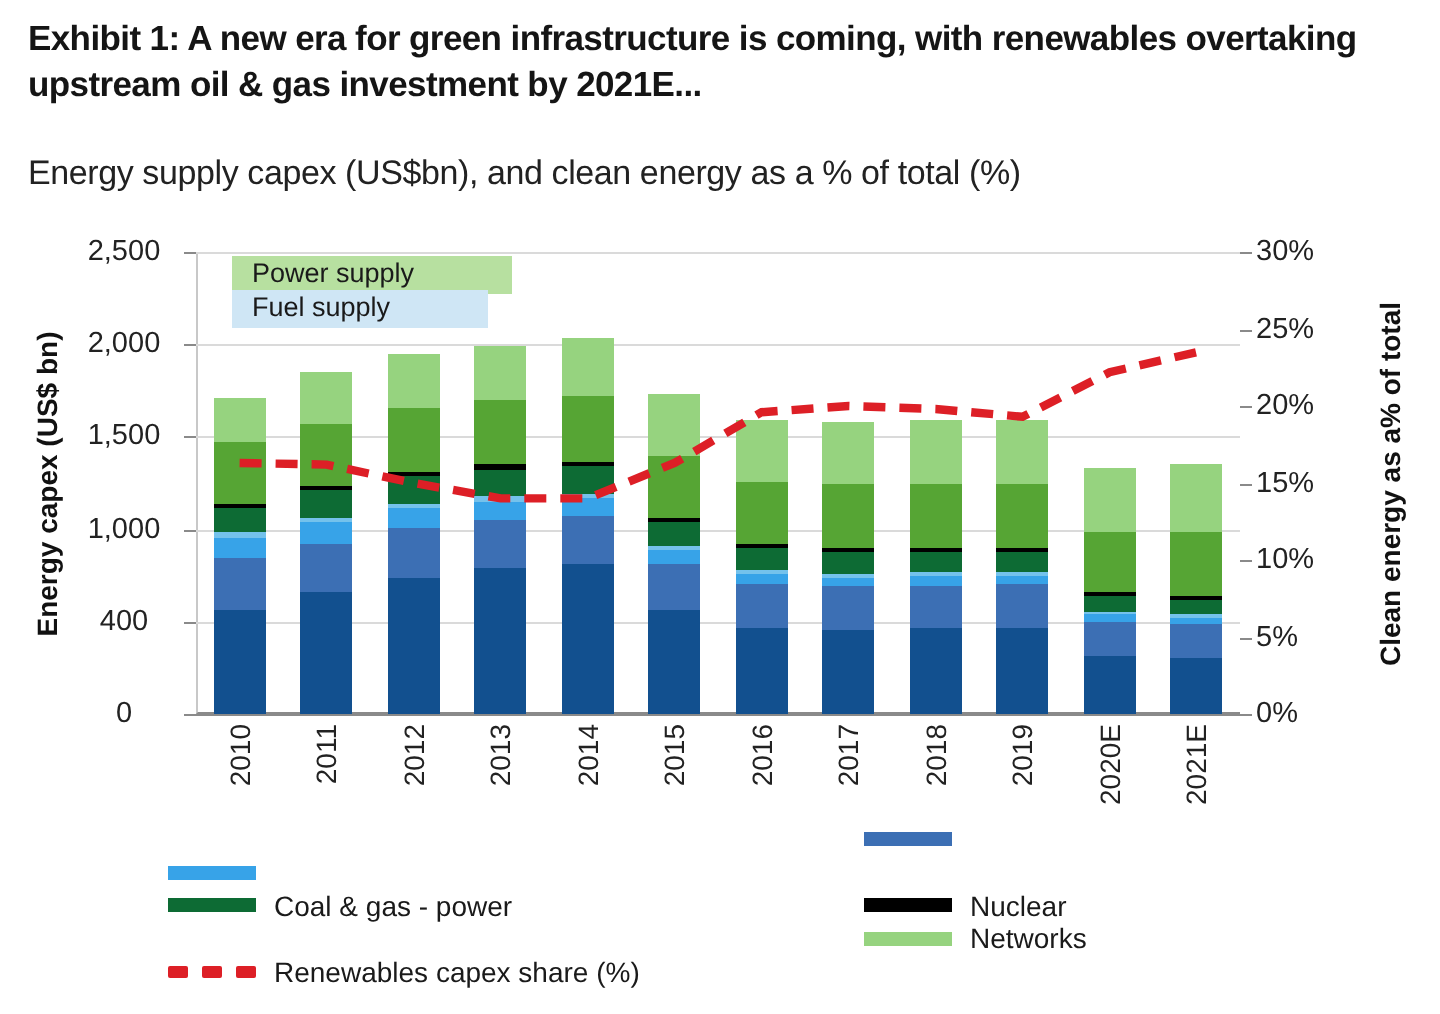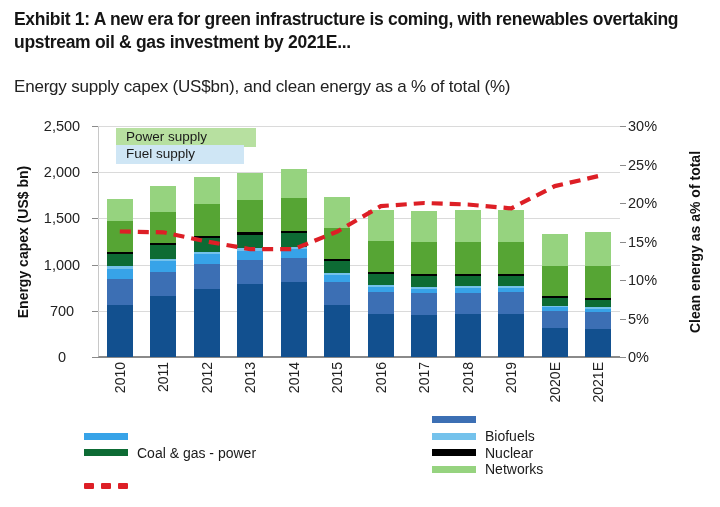--- a/index.html
+++ b/index.html
@@ -96,21 +96,21 @@
 
   <div class="ylab-left">
     <span>Energy capex (US$ bn)</span>
   </div>
   <div class="ylab-right">
     <span>Clean energy as a% of total</span>
   </div>
 
   <div id="yticks-left">
       <div class="ytick-left" style="top: 350px;">0</div>
-      <div class="ytick-left" style="top: 303.8px;">700</div>
+      <div class="ytick-left" style="top: 303.8px;">400</div>
       <div class="ytick-left" style="top: 257.6px;">1,000</div>
       <div class="ytick-left" style="top: 211.4px;">1,500</div>
       <div class="ytick-left" style="top: 165.2px;">2,000</div>
       <div class="ytick-left" style="top: 119px;">2,500</div>
     </div>
   <div id="yticks-right">
       <div class="ytick-right" style="top: 350px;">0%</div>
       <div class="ytick-right" style="top: 311.5px;">5%</div>
       <div class="ytick-right" style="top: 273px;">10%</div>
       <div class="ytick-right" style="top: 234.5px;">15%</div>
@@ -315,34 +315,31 @@
       <div class="lg-item" style="left: 0px; top: 16.5px;">
         <span class="sw" style="background: rgb(55, 163, 232);"></span>
       </div>
       <div class="lg-item" style="left: 0px; top: 33px;">
         <span class="sw" style="background: rgb(13, 107, 52);"></span>
         <span class="lg-text">Coal &amp; gas - power</span>
       </div>
       <div class="lg-item" style="left: 348px; top: 0px;">
         <span class="sw" style="background: rgb(60, 111, 180);"></span>
       </div>
-      <div class="lg-item" style="left: 348px; top: 16.5px;">
-        <span class="sw" style="background: rgb(116, 194, 236);"></span>
-        <span class="lg-text">Biofuels</span>
-      </div>
       <div class="lg-item" style="left: 348px; top: 33px;">
         <span class="sw" style="background: rgb(0, 0, 0);"></span>
         <span class="lg-text">Nuclear</span>
       </div>
       <div class="lg-item" style="left: 348px; top: 49.5px;">
         <span class="sw" style="background: rgb(150, 211, 127);"></span>
         <span class="lg-text">Networks</span>
       </div>
       <div class="lg-item" style="left: 0px; top: 66px;">
         <span class="sw-dash">
           <i style="left: 0px; background: rgb(221, 31, 38);"></i>
           <i style="left: 17px; background: rgb(221, 31, 38);"></i>
           <i style="left: 34px; background: rgb(221, 31, 38);"></i>
         </span>
+        <span class="lg-text">Renewables capex share (%)</span>
       </div>
     </div>
 
 </div>
 
 </body></html>

